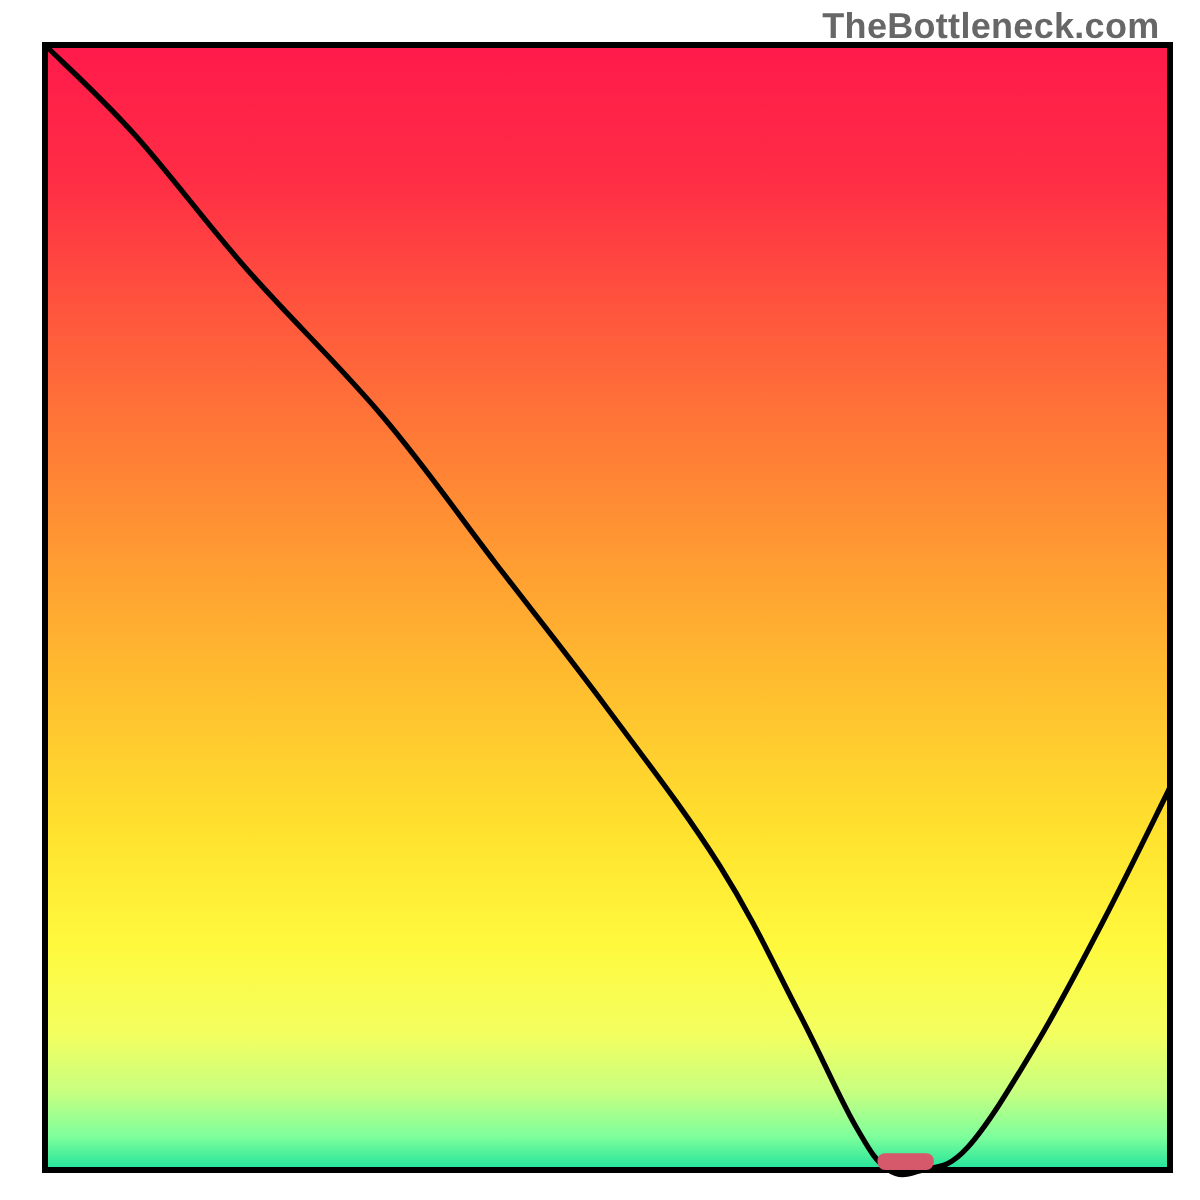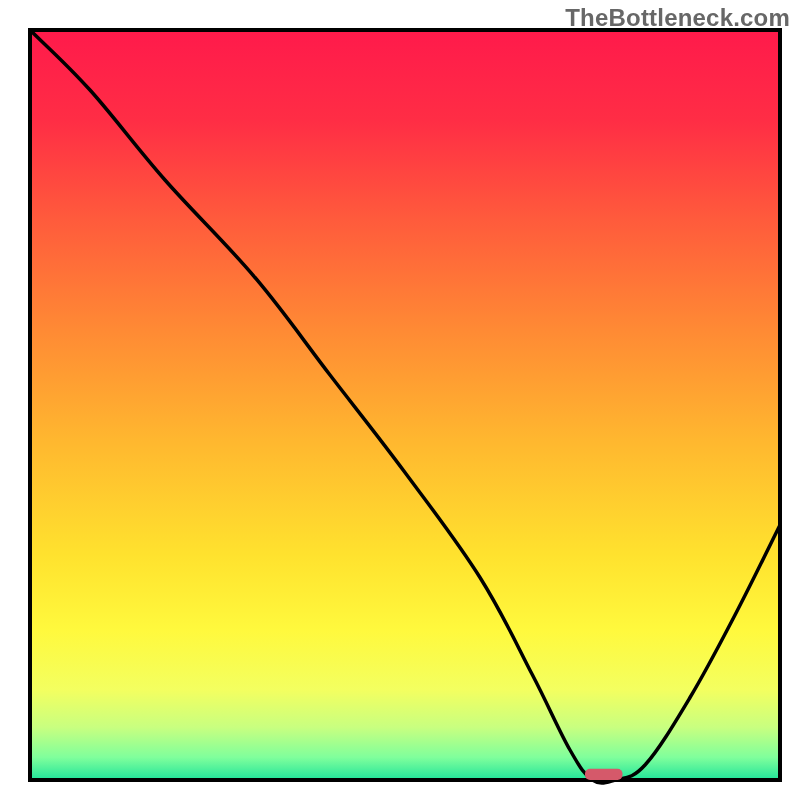--- a/index.html
+++ b/index.html
@@ -12,21 +12,21 @@
     overflow: hidden;
   }
   .chart-wrap {
     position: relative;
     width: 800px;
     height: 800px;
   }
   .watermark {
     position: absolute;
     top: 4px;
-    right: 10px;
+    right: 27px;
     font-size: 24px;
     font-weight: 600;
     color: #676767;
     letter-spacing: 0.2px;
     user-select: none;
   }
   svg {
     display: block;
   }
 </style>

